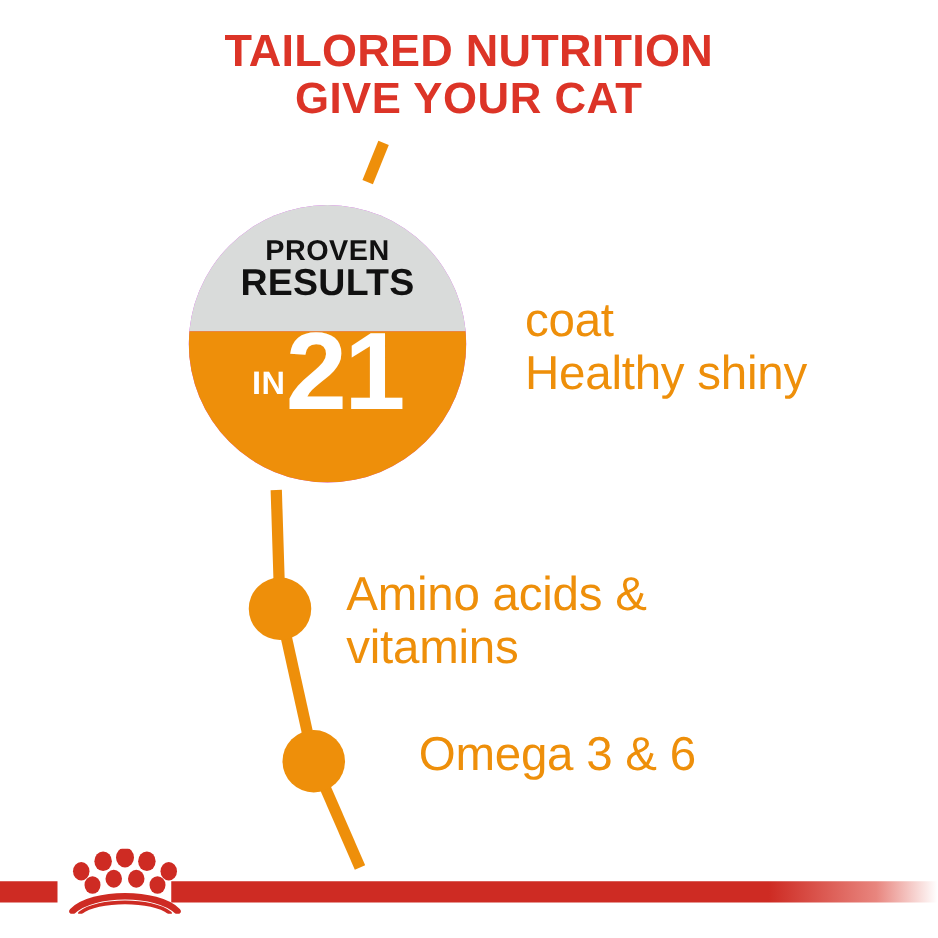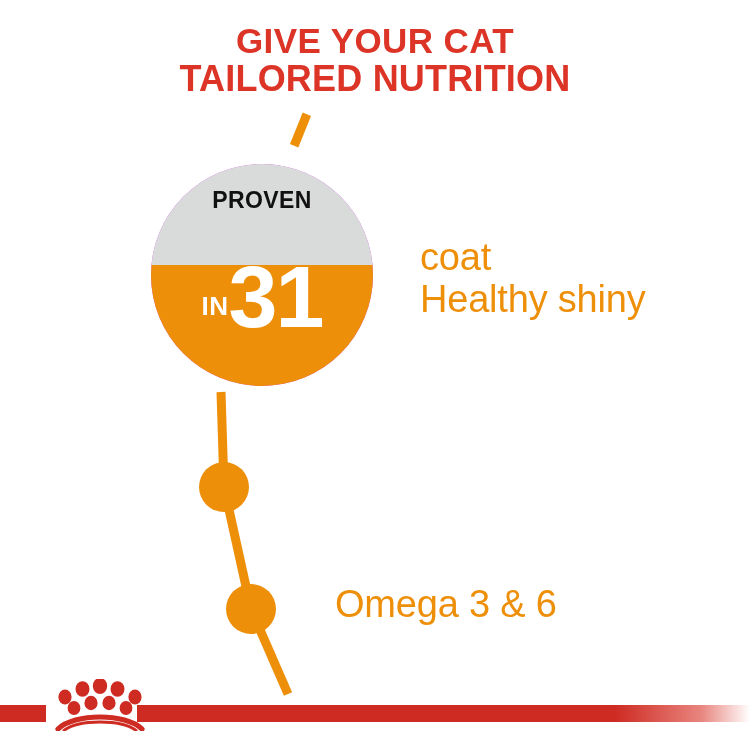--- a/index.html
+++ b/index.html
@@ -173,50 +173,55 @@
     width: 96px;
     height: 52px;
   }
 </style>
 </head>
 <body>
 
 <div class="canvas">
 
   <div class="headline">
+    <span class="ln ln2">TAILORED NUTRITION</span>
     <span class="ln ln1">GIVE YOUR CAT</span>
-    <span class="ln ln2">TAILORED NUTRITION</span>
   </div>
 
   <div class="top-dash"></div>
 
   <div class="badge">
     <div class="badge-top"></div>
     <div class="badge-bottom"></div>
     <div class="badge-inner">
       <div class="b-proven">PROVEN</div>
+      <div class="b-results">RESULTS</div>
       <div class="b-midrow">
-        <span class="b-in">IN</span><span class="b-num">31</span>
+        <span class="b-in">IN</span><span class="b-num">21</span>
       </div>
     </div>
   </div>
 
   <svg class="connector" viewBox="0 0 750 750">
     <line x1="221" y1="392" x2="224" y2="487" stroke="#EE8F0A" stroke-width="9"></line>
     <line x1="224" y1="487" x2="251" y2="609" stroke="#EE8F0A" stroke-width="9"></line>
     <line x1="251" y1="609" x2="288" y2="694" stroke="#EE8F0A" stroke-width="9"></line>
     <circle cx="224" cy="487" r="25" fill="#EE8F0A"></circle>
     <circle cx="251" cy="609" r="25" fill="#EE8F0A"></circle>
   </svg>
 
   <div class="benefit b1">
     <span>coat</span>
     <span>Healthy shiny</span>
   </div>
 
+  <div class="benefit b2">
+    <span>Amino acids &amp;</span>
+    <span>vitamins</span>
+  </div>
 
   <div class="benefit b3">
     <span>Omega 3 &amp; 6</span>
   </div>
 
   <div class="footer-bar-left"></div>
   <div class="footer-bar-right"></div>
 
   <svg class="crown" viewBox="0 0 96 52">
 

